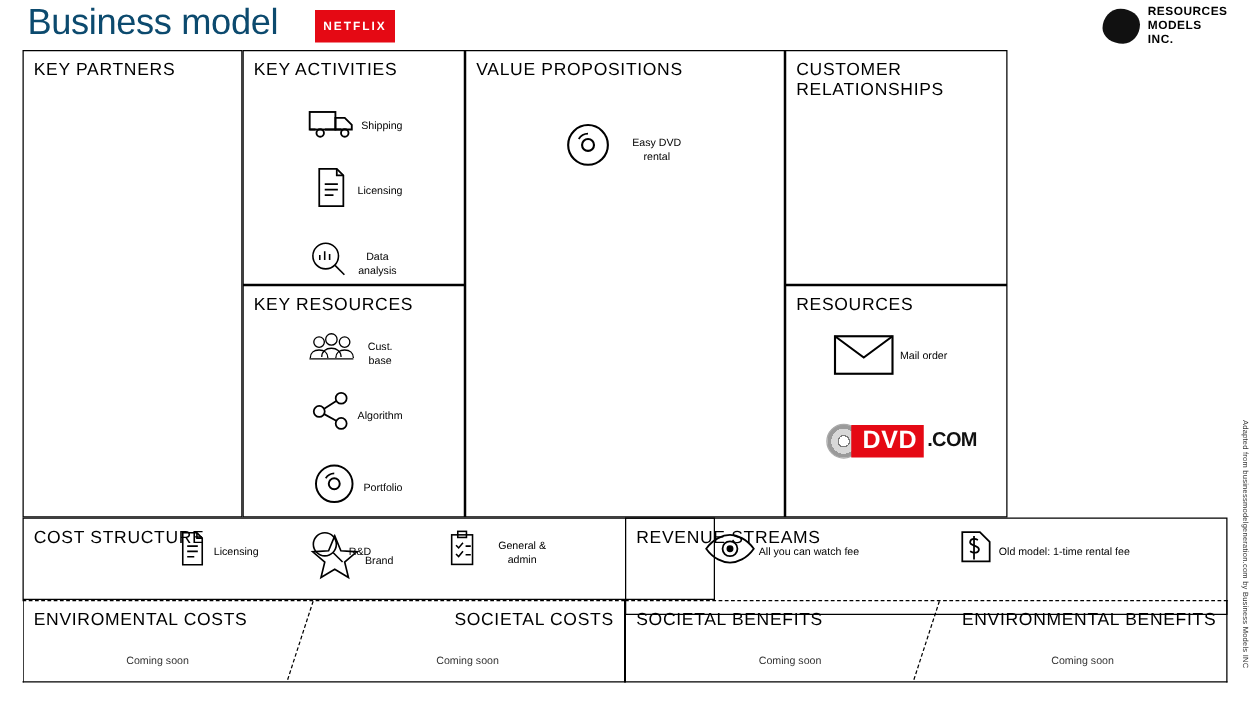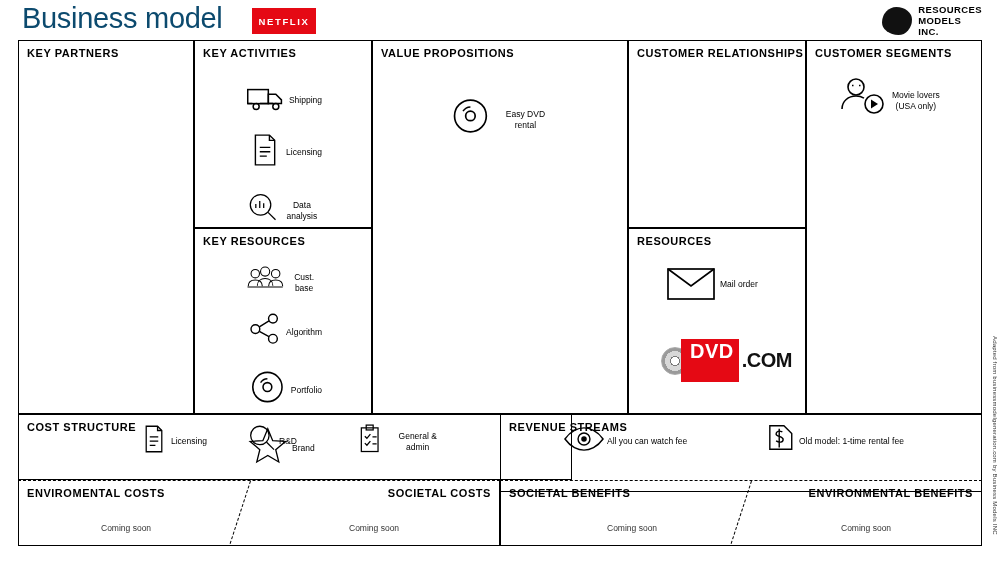--- a/index.html
+++ b/index.html
@@ -80,22 +80,22 @@
 
   
   .cell {
     position: absolute;
     border: 1px solid #000;
     box-sizing: border-box;
   }
   .cell-label {
     position: absolute;
     left: 8px; top: 6px;
-    font-size: 11px;
-    font-weight: bold;
+    font-size: 14px;
+    font-weight: normal;
     letter-spacing: 0.55px;
   }
   .cell-label.right {
     left: auto; right: 8px;
   }
   .dashed-top {
     border-top: 1px dashed #000 !important;
   }
 
   .items {
@@ -160,24 +160,24 @@
     background: radial-gradient(circle at 50% 50%, #ffffff 0 4px, #7a7a7a 4px 5px, #d8d8d8 5px 10px, #9a9a9a 10px 13px);
     border: 1px solid #aaa;
     margin-right: -8px;
   }
   .dvd-red {
     background: #E50914;
     color: #fff;
     font-size: 20px;
     font-weight: bold;
     letter-spacing: 0.5px;
-    padding: 1px 5px 19px 9px;
+    padding: 1px 5px 2px 9px;
   }
   .dvd-com {
-    font-size: 20px;
+    font-size: 16px;
     font-weight: bold;
     color: #111;
     margin-left: 3px;
     letter-spacing: -0.5px;
   }
 
   
   .credit {
     position: absolute;
     right: 2px;
@@ -334,38 +334,20 @@
         <span class="cap">Mail order</span>
       </div>
     </div>
     <div class="dvdcom" style="left:32px; top:110px;">
       <div class="dvd-disc"></div>
       <div class="dvd-red">DVD</div>
       <div class="dvd-com">.COM</div>
     </div>
   </div>
 
-  <div class="cell" style="left:806px; top:40px; width:176px; height:374px;">
-    <div class="cell-label">CUSTOMER SEGMENTS</div>
-    <div class="items" style="top:26px;">
-      <div class="item" style="width:120px;">
-        <span class="icon" style="width:58px;height:50px;">
-          <svg viewBox="0 0 58 50" fill="none" stroke="#000" stroke-width="1.6">
-            <circle cx="22" cy="14" r="8"></circle>
-            <path d="M8 36c0-8 6.5-13 14-13 3 0 5.8.8 8 2.2"></path>
-            <circle cx="40" cy="31" r="9"></circle>
-            <path d="M37 26.5l7 4.5-7 4.5z" fill="#000" stroke="none"></path>
-            <path d="M18 12.5h1.5M25 12.5h1.5"></path>
-          </svg>
-        </span>
-        <span class="cap" style="white-space:pre-line;">Movie lovers
-(USA only)</span>
-      </div>
-    </div>
-  </div>
 
   <div class="cell" style="left:18px; top:414px; width:554px; height:66px;">
     <div class="cell-label">COST STRUCTURE</div>
     <div class="hitems" style="left:118px; top:6px; gap:28px;">
       <div class="item" style="width:80px;">
         <span class="icon" style="width:34px;height:36px;">
           <svg viewBox="0 0 48 46" fill="none" stroke="#000" stroke-width="1.8">
             <path d="M13 5h16l6 6v30H13z"></path>
               <path d="M29 5v6h6"></path>
             <path d="M18 20h12M18 26h12M18 32h8"></path>

